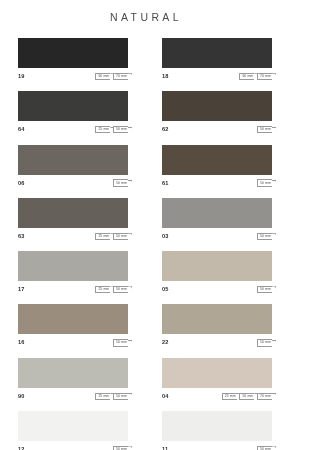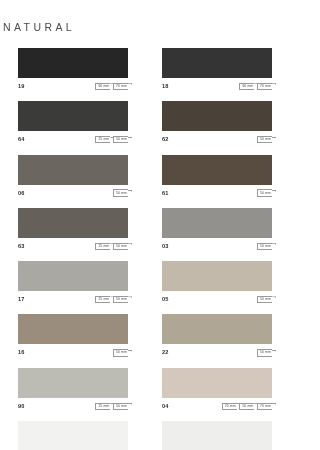--- a/index.html
+++ b/index.html
@@ -14,25 +14,26 @@
     overflow: hidden;
   }
   #page {
     position: relative;
     width: 289px;
     height: 450px;
     background: #ffffff;
     box-sizing: border-box;
   }
   .page-title {
+    text-align: center;
     font-size: 10.5px;
     letter-spacing: 3.4px;
     color: #4a4a4a;
     font-weight: 400;
-    padding-top: 21px;
+    padding-top: 11px;
     padding-left: 3px;
     margin: 0;
     line-height: 12px;
   }
   .grid {
     margin-top: 15px;
     padding: 0 17px 0 18px;
     display: flex;
     flex-wrap: wrap;
     justify-content: space-between;

